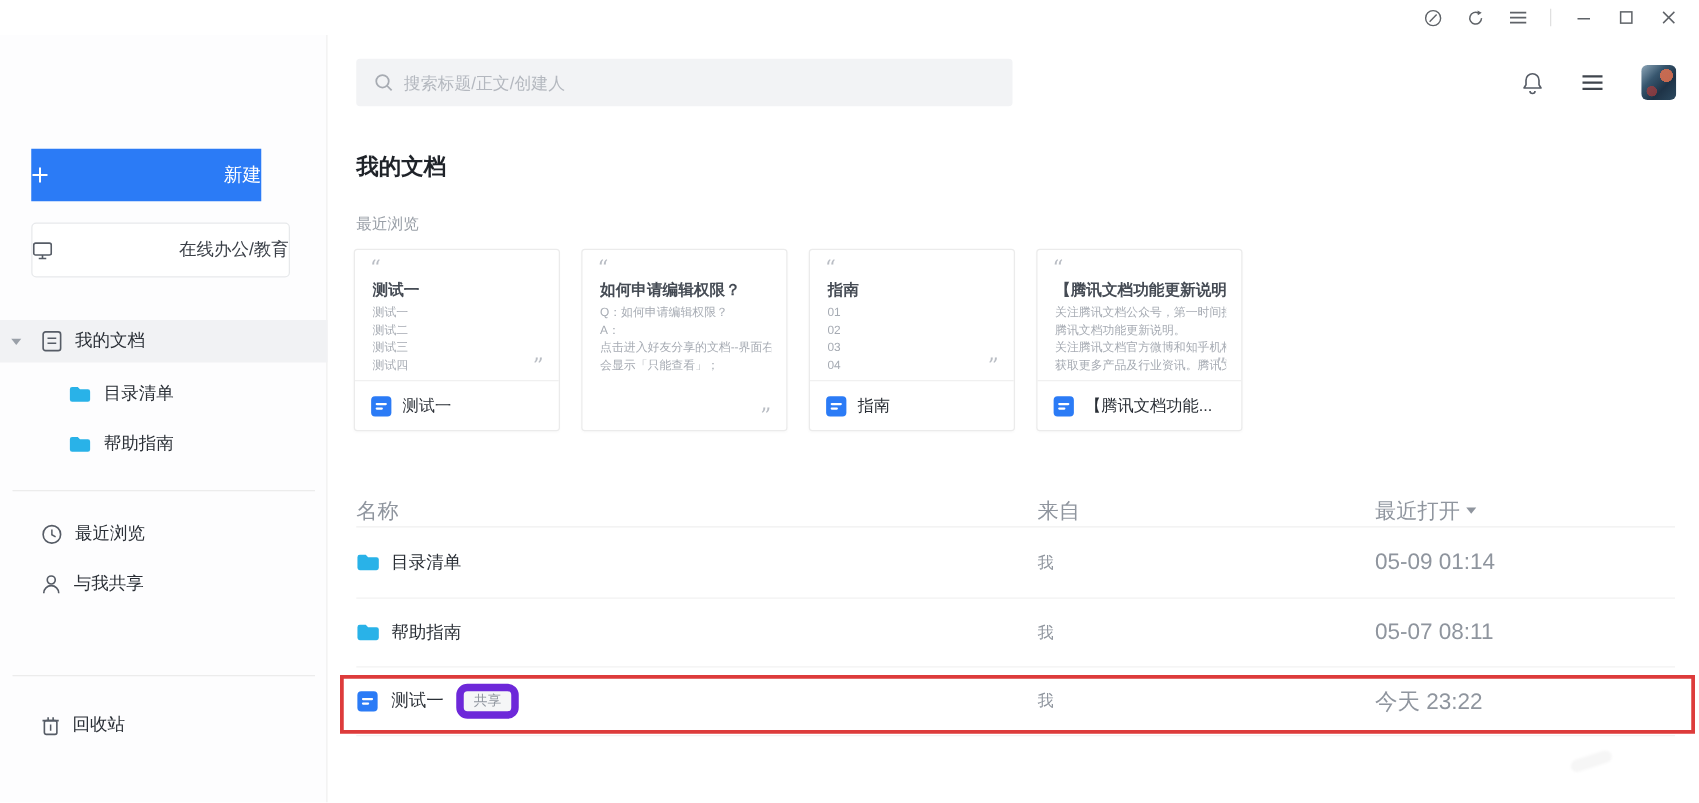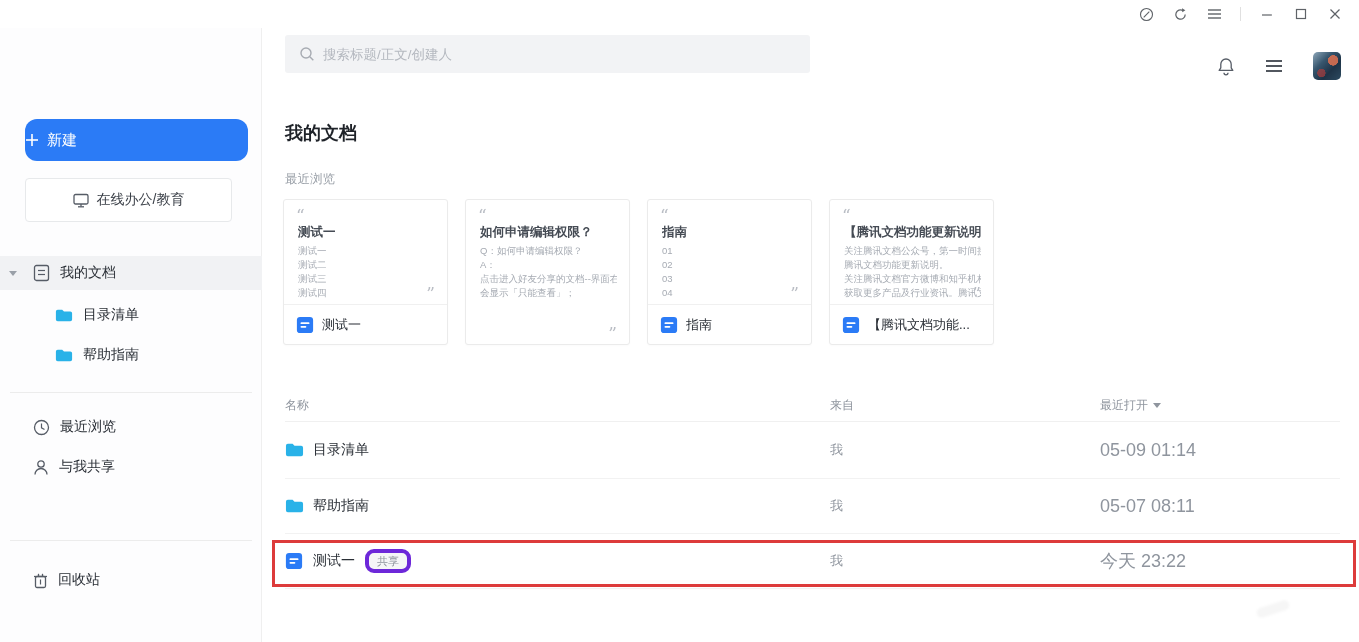--- a/index.html
+++ b/index.html
@@ -12,36 +12,36 @@
   
   .titlebar { position:absolute; top:0; left:0; width:1359px; height:28px; background:#fff; z-index:30; }
   .tb-icons { position:absolute; right:16px; top:0; height:28px; display:flex; align-items:center; gap:18px; }
   .tb-btn { width:16px; height:16px; display:flex; align-items:center; justify-content:center; color:#5f6368; cursor:pointer; }
   .tb-sep { width:1px; height:14px; background:#e0e0e0; }
 
   
   .sidebar { position:absolute; top:28px; left:0; width:262px; height:614px; background:#fdfdfe; border-right:1px solid #efefef; z-index:5; }
   .logo-row { position:absolute; top:18px; left:24px; display:flex; align-items:center; gap:9px; }
   .logo-text { font-size:19px; font-weight:700; color:#1f2329; letter-spacing:1px; }
-  .btn-new { position:absolute; top:91px; left:25px; width:223px; height:42px; background:#2b7bf6; border:none; border-radius:12px;
-             color:#fff; font-size:15px; display:flex; align-items:center; justify-content:flex-start; gap:8px; cursor:pointer;
+  .btn-new { position:absolute; top:91px; left:25px; width:184px; height:42px; background:#2b7bf6; border:none; border-radius:0;
+             color:#fff; font-size:15px; display:flex; align-items:center; justify-content:space-between; gap:8px; cursor:pointer;
              font-family:"Liberation Sans",sans-serif; }
   .btn-office { position:absolute; top:150px; left:25px; width:207px; height:44px; background:#fff; border:1px solid #e7e9eb; border-radius:4px;
-             color:#3a3f47; font-size:14px; display:flex; align-items:center; justify-content:center; gap:8px; cursor:pointer;
+             color:#3a3f47; font-size:14px; display:flex; align-items:center; justify-content:space-between; gap:8px; cursor:pointer;
              font-family:"Liberation Sans",sans-serif; }
   .side-item { position:absolute; left:0; width:262px; height:34px; display:flex; align-items:center; cursor:pointer; font-size:14px; color:#2a2f36; }
   .side-item .ic { margin-left:33px; margin-right:10px; display:flex; align-items:center; }
   .side-item.sub .ic { margin-left:55px; }
   .side-item.active { background:#f1f2f4; }
   .caret-down { position:absolute; left:9px; top:15px; width:0; height:0;
                 border-left:4px solid transparent; border-right:4px solid transparent; border-top:5px solid #9aa0a8; }
   .side-divider { position:absolute; left:10px; width:242px; height:1px; background:#ececec; }
 
   
-  .search-box { position:absolute; top:35px; left:285px; width:525px; height:38px; background:#f2f3f5; border-radius:3px; z-index:6; }
+  .search-box { position:absolute; top:47px; left:285px; width:525px; height:38px; background:#f2f3f5; border-radius:3px; z-index:6; }
   .search-box input { position:absolute; left:38px; top:0; width:480px; height:38px; border:none; background:transparent; outline:none;
                       font-size:13.5px; color:#444; font-family:"Liberation Sans",sans-serif; }
   .search-box input::placeholder { color:#b4b8bf; }
   .search-ic { position:absolute; left:14px; top:11px; }
   .bell { position:absolute; top:57px; left:1217px; cursor:pointer; }
   .menu2 { position:absolute; top:59px; left:1265px; cursor:pointer; }
   .avatar { position:absolute; top:52px; left:1313px; width:28px; height:28px; border-radius:5px; cursor:pointer;
             background:
               radial-gradient(circle at 72% 30%, rgba(214,110,80,.9) 0 18%, transparent 19%),
               radial-gradient(circle at 30% 75%, rgba(170,60,60,.7) 0 14%, transparent 15%),
@@ -58,33 +58,33 @@
   .card-preview { flex:1; padding:8px 12px 4px 12px; position:relative; overflow:hidden; }
   .quote-open { font-family:"DejaVu Serif", serif; font-size:17px; color:#b9bdc4; line-height:14px; display:block; }
   .quote-close { position:absolute; right:12px; bottom:6px; font-family:"DejaVu Serif", serif; font-size:17px; color:#b9bdc4; line-height:10px; }
   .card-title { font-size:12.5px; font-weight:600; color:#454b54; margin:2px 0 3px 2px; white-space:nowrap; overflow:hidden; }
   .card-line { font-size:9.5px; color:#a6abb3; line-height:14px; margin-left:2px; white-space:nowrap; overflow:hidden; }
   .card-footer { height:40px; border-top:1px solid #f0f0f0; display:flex; align-items:center; padding:0 12px; gap:8px; }
   .card-footer-label { font-size:13px; color:#2a2f36; white-space:nowrap; overflow:hidden; }
 
   
   .tbl-header { position:absolute; top:393px; left:285px; width:1055px; height:29px; border-bottom:1px solid #f0f0f0; }
-  .th { position:absolute; top:4px; font-size:12px; color:#8f959e; }
+  .th { position:absolute; top:4px; font-size:17px; color:#8f959e; }
   .th-name { left:0; }
   .th-from { left:545px; }
   .th-opened { left:815px; cursor:pointer; display:flex; align-items:center; gap:5px; }
   .sort-caret { width:0; height:0; border-left:4px solid transparent; border-right:4px solid transparent; border-top:5px solid #8f959e; }
 
   .tbl-row { position:absolute; left:285px; width:1055px; height:55px; border-bottom:1px solid #f2f2f2; cursor:pointer; }
   .row-1 { top:422px; height:57px; }
   .row-2 { top:479px; }
   .row-3 { top:534px; }
   .cell-ic { position:absolute; left:0; top:50%; transform:translateY(-50%); display:flex; }
   .cell-name { position:absolute; left:28px; top:50%; transform:translateY(-50%); font-size:14px; color:#2a2f36; display:flex; align-items:center; gap:10px; }
-  .badge { font-size:11px; color:#8f959e; background:#f5f6f7; border:4px solid #6d28d9; border-radius:9px; padding:2px 8px; line-height:12px; }
+  .badge { font-size:11px; color:#8f959e; background:#f5f6f7; border:6px solid #6d28d9; border-radius:9px; padding:2px 8px; line-height:12px; }
   .cell-from { position:absolute; left:545px; top:50%; transform:translateY(-50%); font-size:13px; color:#8f959e; }
   .cell-opened { position:absolute; left:815px; top:50%; transform:translateY(-50%); font-size:18px; color:#8f959e; }
 
   .red-box { position:absolute; top:540px; left:272px; width:1084px; height:47px; border:3px solid #dd3b3b; z-index:20; pointer-events:none; }
   .smudge { position:absolute; left:1256px; top:604px; width:34px; height:10px; background:rgba(0,0,0,0.035);
             transform:rotate(-18deg); border-radius:5px; filter:blur(1px); }
 
   svg { display:block; }
 </style>
 </head>

